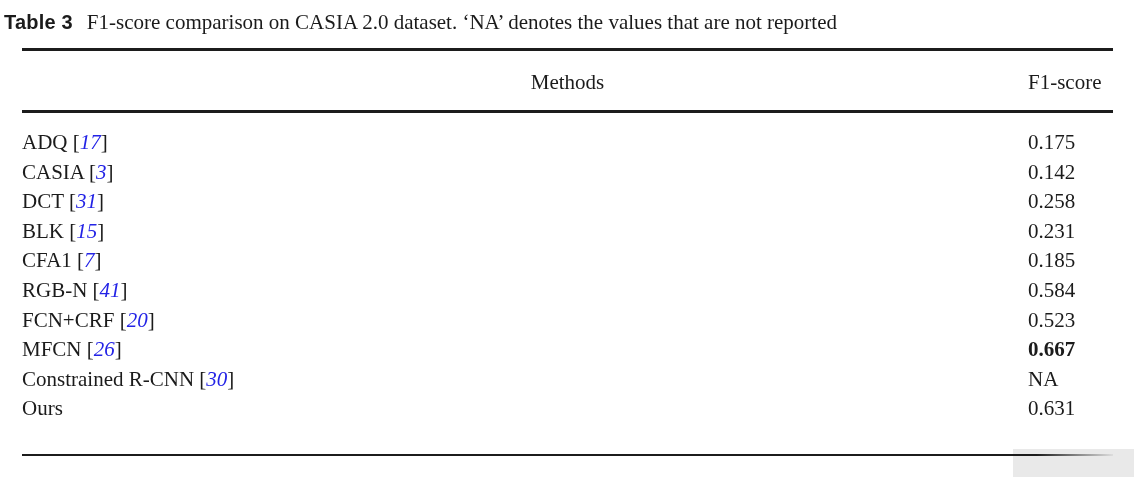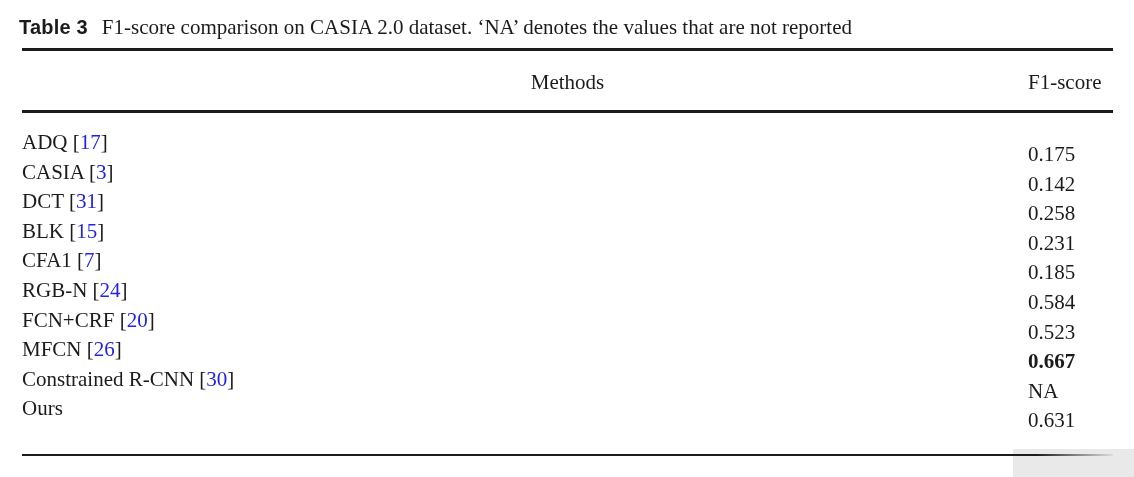--- a/index.html
+++ b/index.html
@@ -11,25 +11,25 @@
     position: relative;
     width: 1134px;
     height: 477px;
     background: #ffffff;
     overflow: hidden;
     font-family: "Liberation Serif", serif;
     color: #1b1b1b;
   }
   .caption {
     position: absolute;
-    left: 19px;
+    left: 4px;
     top: 9px;
     width: 1095px;
     font-size: 21px;
-    line-height: 36px;
+    line-height: 27px;
     white-space: nowrap;
   }
   .caption-label {
     font-family: "Liberation Sans", sans-serif;
     font-weight: 700;
     font-size: 20px;
     margin-right: 14px;
     letter-spacing: 0.2px;
   }
   .rule {
@@ -71,26 +71,25 @@
     width: 1091px;
   }
   .row {
     position: relative;
     height: 29.6px;
     font-size: 21px;
     line-height: 29.6px;
     white-space: nowrap;
   }
   .method { display: inline; }
-  .cite { color: #2323e6; }
+  .cite { color: #2323e6; font-style: italic; }
   .score {
     position: absolute;
     left: 1006px;
     top: 0;
-    margin-top: 12px;
   }
   .bold { font-weight: 700; }
   .corner-artifact {
     position: absolute;
     left: 1013px;
     top: 449px;
     width: 121px;
     height: 28px;
     background: #e9e9e9;
     z-index: 1;
@@ -136,21 +135,21 @@
       <span class="score">0.231</span>
     </div>
 
     <div class="row">
       <span class="method">CFA1</span> <span class="bracket">[</span><span class="cite">7</span><span class="bracket">]</span>
       <span class="score">0.185</span>
     </div>
 
 
     <div class="row">
-      <span class="method">RGB-N</span> <span class="bracket">[</span><span class="cite">24</span><span class="bracket">]</span>
+      <span class="method">RGB-N</span> <span class="bracket">[</span><span class="cite">41</span><span class="bracket">]</span>
       <span class="score">0.584</span>
     </div>
 
     <div class="row">
       <span class="method">FCN+CRF</span> <span class="bracket">[</span><span class="cite">20</span><span class="bracket">]</span>
       <span class="score">0.523</span>
     </div>
 
     <div class="row">
       <span class="method">MFCN</span> <span class="bracket">[</span><span class="cite">26</span><span class="bracket">]</span>

